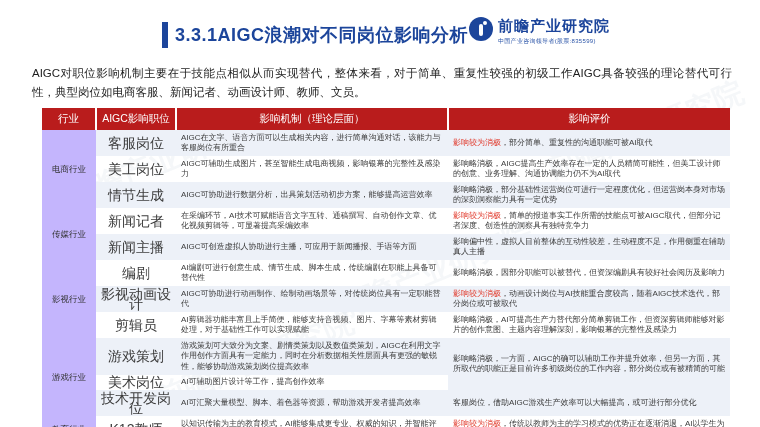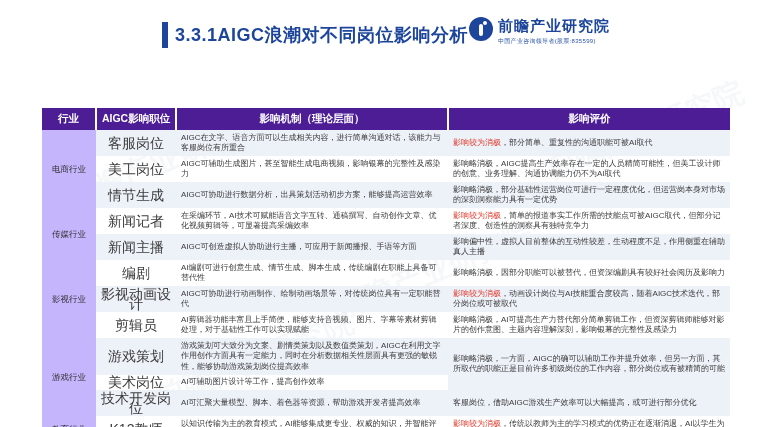--- a/index.html
+++ b/index.html
@@ -19,21 +19,21 @@
   .logo-txt .nm { font-size:15px; font-weight:bold; color:#1C459B; letter-spacing:1px; }
   .logo-txt .tg { font-size:6px; color:#2b55a8; letter-spacing:0.3px; margin-top:1px; }
 
   
   .intro { position:absolute; top:64px; left:32px; width:700px; font-size:11.5px; line-height:19px; color:#1d1d1d; font-weight:500; text-align:justify; }
 
   
   table.tbl { position:absolute; top:108px; left:42px; width:688px; border-collapse:collapse; table-layout:fixed; }
   .tbl col.c-ind { width:54px; } .tbl col.c-pos { width:80px; }
   .tbl col.c-mec { width:272px; } .tbl col.c-evl { width:282px; }
-  .tbl th { background:#4c1d95; color:#ffffff; font-size:10.5px; font-weight:bold; padding:4px 2px; border-right:2px solid #ffffff;margin-top:12px; }
+  .tbl th { background:#b91c1c; color:#ffffff; font-size:10.5px; font-weight:normal; padding:4px 2px; border-right:2px solid #ffffff;margin-top:12px; }
   .tbl th:last-child { border-right:none; }
   .tbl td { font-size:8px; line-height:10.5px; color:#3c3c3c; padding:2.5px 5px; vertical-align:middle; }
   .tbl td.ind { text-align:center; font-size:8.5px; color:#333; background:#ffffff; }
   .tbl td.pos { text-align:center; font-size:14px; }
   .tbl tr.alt td { background:#EDF1F8; }
   .tbl tr.alt td.ind, .tbl td.ind { background:#c4b5fd; }
   .tbl td .red { color:#E13A2C;text-align:right; }
 
   
   .src { position:absolute; right:40px; bottom:12px; font-size:8.5px; color:#9a9a9a; letter-spacing:1px; }
@@ -61,20 +61,21 @@
           <circle cx="17" cy="7" r="2" fill="#ffffff"></circle>
         </svg>
       </span>
       <div class="logo-txt">
         <div class="nm">前瞻产业研究院</div>
         <div class="tg">中国产业咨询领导者(股票:835599)</div>
       </div>
     </div>
   </div>
 
+  <p class="intro">AIGC对职位影响机制主要在于技能点相似从而实现替代，整体来看，对于简单、重复性较强的初级工作AIGC具备较强的理论替代可行性，典型岗位如电商客服、新闻记者、动画设计师、教师、文员。</p>
 
   <table class="tbl">
     <colgroup>
         <col class="c-ind">
         <col class="c-pos">
         <col class="c-mec">
         <col class="c-evl">
       </colgroup>
     <thead>
       <tr>

